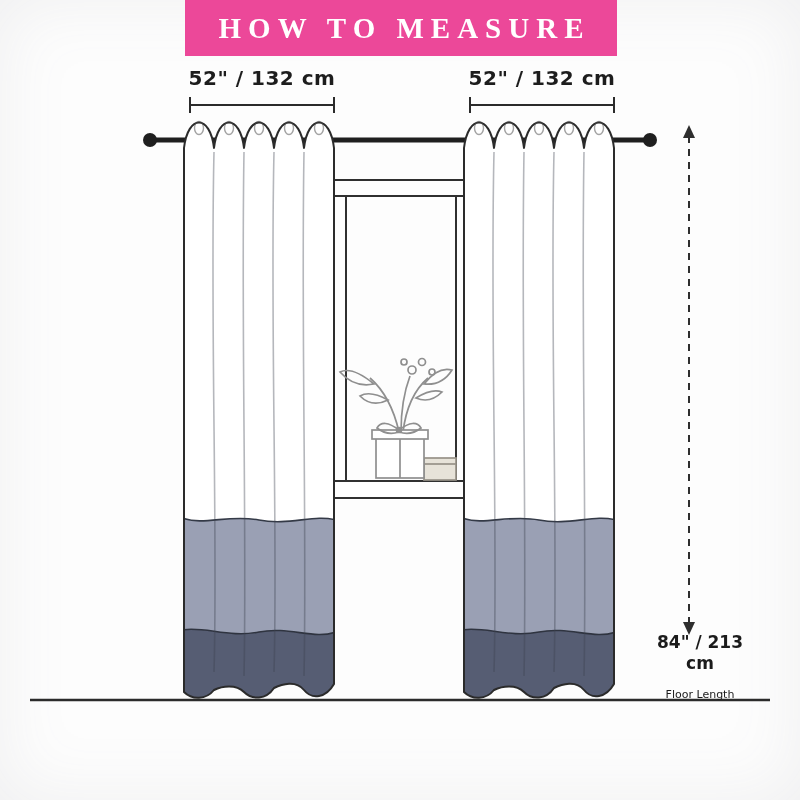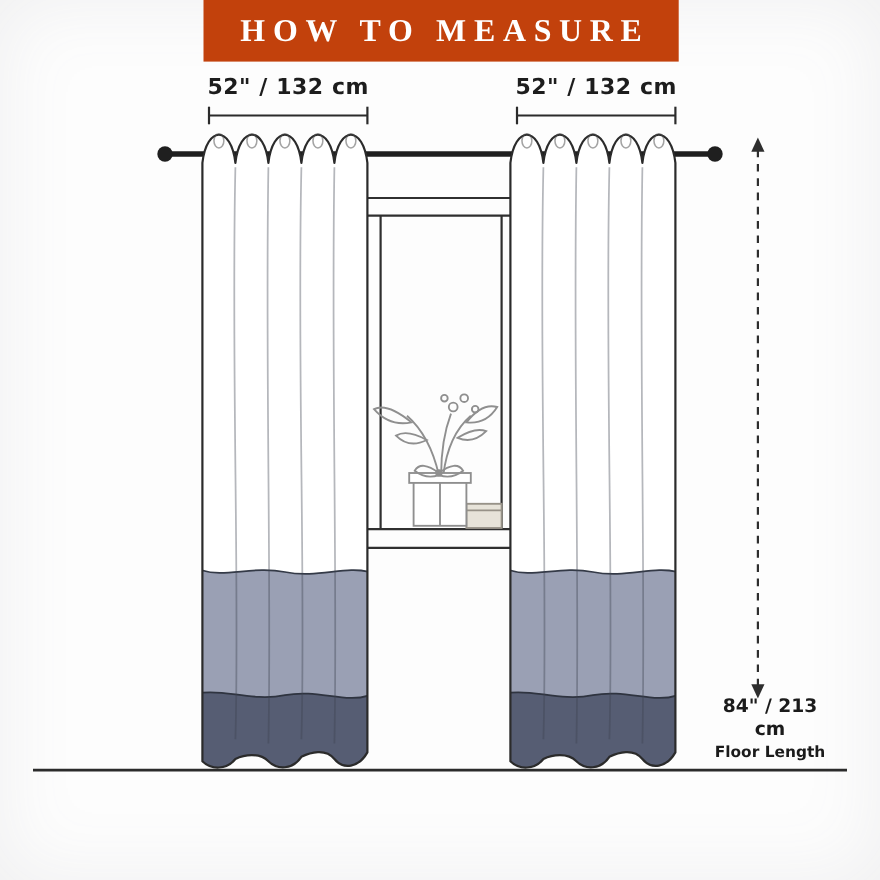--- a/index.html
+++ b/index.html
@@ -3,38 +3,38 @@
 <meta charset="utf-8">
 <style>
   html,body{margin:0;padding:0;background:#ffffff;}
   .canvas{
     position:relative;width:800px;height:800px;background:#fdfdfd;overflow:hidden;
     font-family:"DejaVu Sans","Liberation Sans",sans-serif;
     box-shadow:inset 0 0 70px rgba(120,120,125,0.10);
   }
   .title-bar{
     position:absolute;left:185px;top:0;width:432px;height:56px;
-    background:#c2410c;display:flex;align-items:center;justify-content:center;
+    background:#ec4899;display:flex;align-items:center;justify-content:center;
   }
   .title-text{
     color:#ffffff;font-family:"Liberation Serif","DejaVu Serif",serif;
     font-size:29px;font-weight:700;letter-spacing:7px;white-space:nowrap;text-indent:7px;
   }
   svg.scene{position:absolute;left:0;top:0;width:800px;height:800px;}
   .w-label{
     position:absolute;top:66px;width:160px;text-align:center;
     font-size:20px;font-weight:700;color:#1d1d1d;letter-spacing:0.5px;
   }
   .w-label.left{left:182px;}
   .w-label.right{left:462px;}
   .len-label{
     position:absolute;left:645px;top:632px;width:110px;text-align:center;color:#1b1b1b;
   }
   .len-value{display:block;font-size:17px;font-weight:600;line-height:1.25;}
-  .len-caption{display:block;font-size:14px;font-weight:700;line-height:1.35;}
+  .len-caption{display:block;font-size:11px;font-weight:400;line-height:1.35;margin-top:13px;}
 </style>
 </head>
 <body>
 
 <div class="canvas">
 
   <div class="title-bar">
     <span class="title-text">HOW TO MEASURE</span>
   </div>
 

